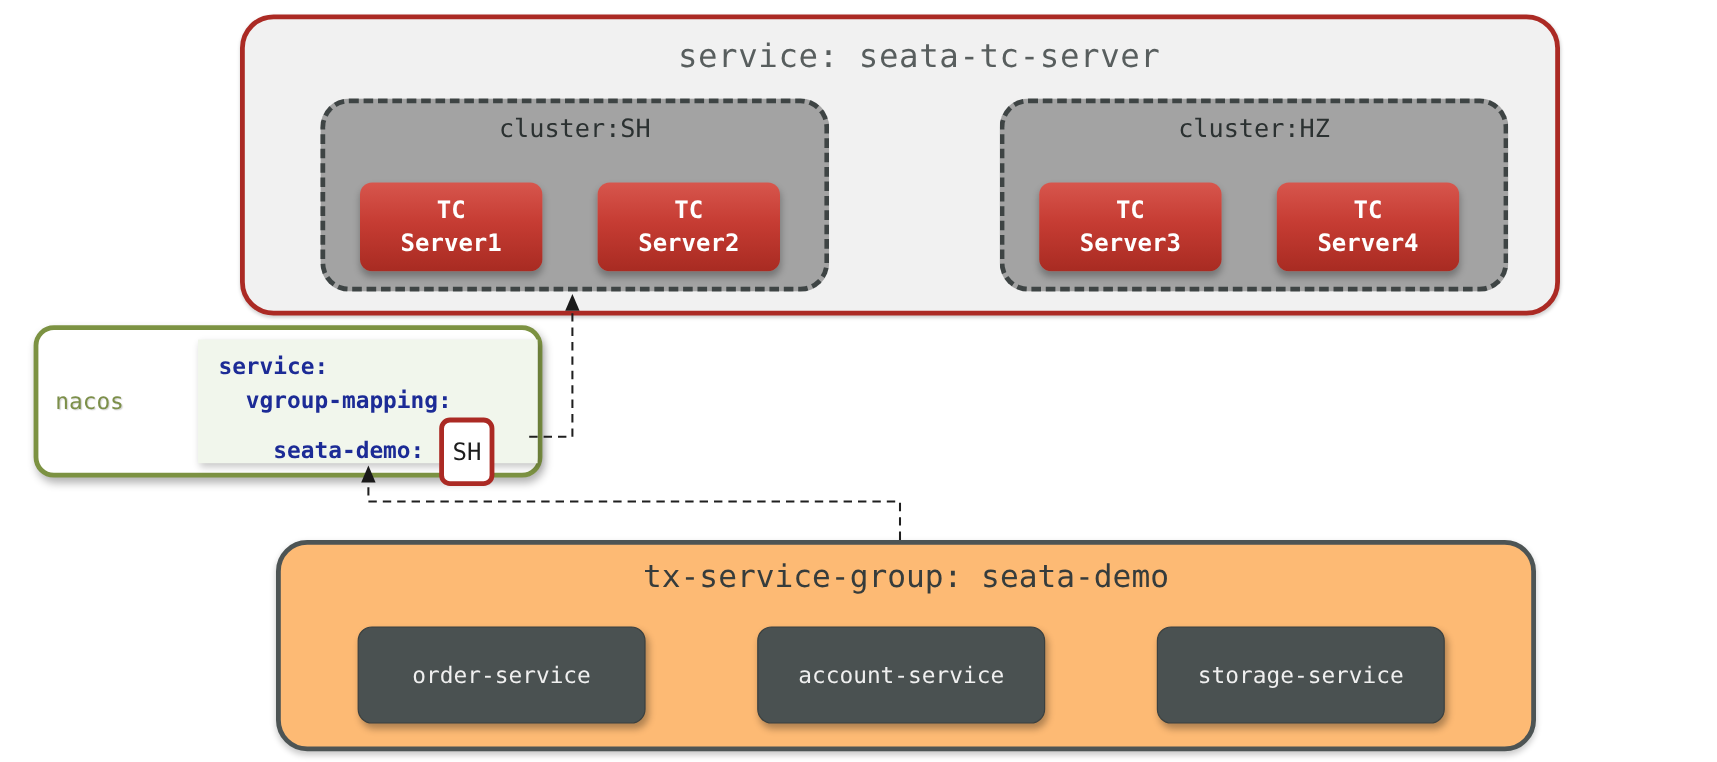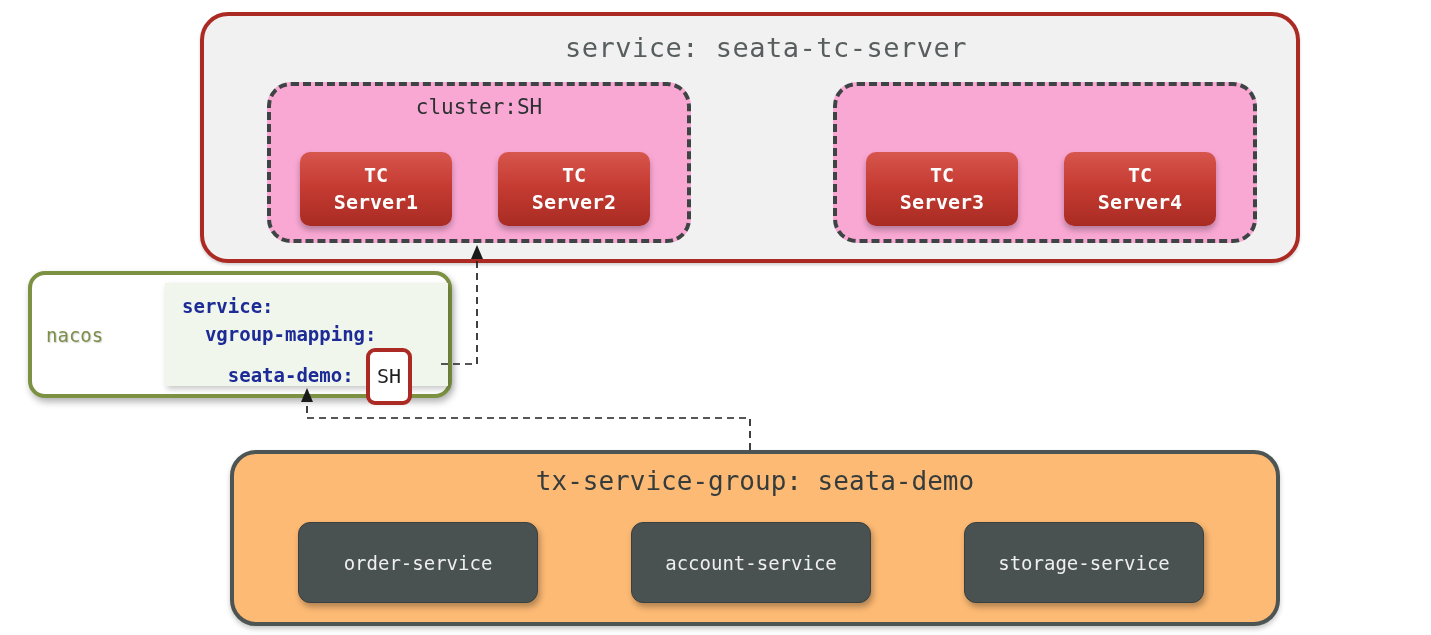--- a/index.html
+++ b/index.html
@@ -32,21 +32,21 @@
     font-size: 27px;
     color: #585e5e;
     letter-spacing: 0.5px;
     white-space: pre;
     margin-left: 16px;
   }
   .cluster {
     position: absolute;
     top: 66px;
     width: 424px; height: 161px;
-    background: #f9a8d4;
+    background: #a3a3a3;
     border: 4px dashed #3e4444;
     border-radius: 24px;
   }
   .cluster-sh { left: 63px; }
   .cluster-hz { left: 629px; }
   .cluster-label {
     position: absolute;
     left: 0; top: 9px; width: 100%;
     text-align: center;
     font-size: 21px;
@@ -180,20 +180,21 @@
 
     <div class="cluster cluster-sh">
       <div class="cluster-label">cluster:SH</div>
       <div class="tc-server s1">TC
 Server1</div>
       <div class="tc-server s2">TC
 Server2</div>
     </div>
 
     <div class="cluster cluster-hz">
+      <div class="cluster-label">cluster:HZ</div>
       <div class="tc-server s1">TC
 Server3</div>
       <div class="tc-server s2">TC
 Server4</div>
     </div>
   </div>
 
   <div class="nacos">
     <div class="nacos-label">nacos</div>
     <div class="nacos-config">

